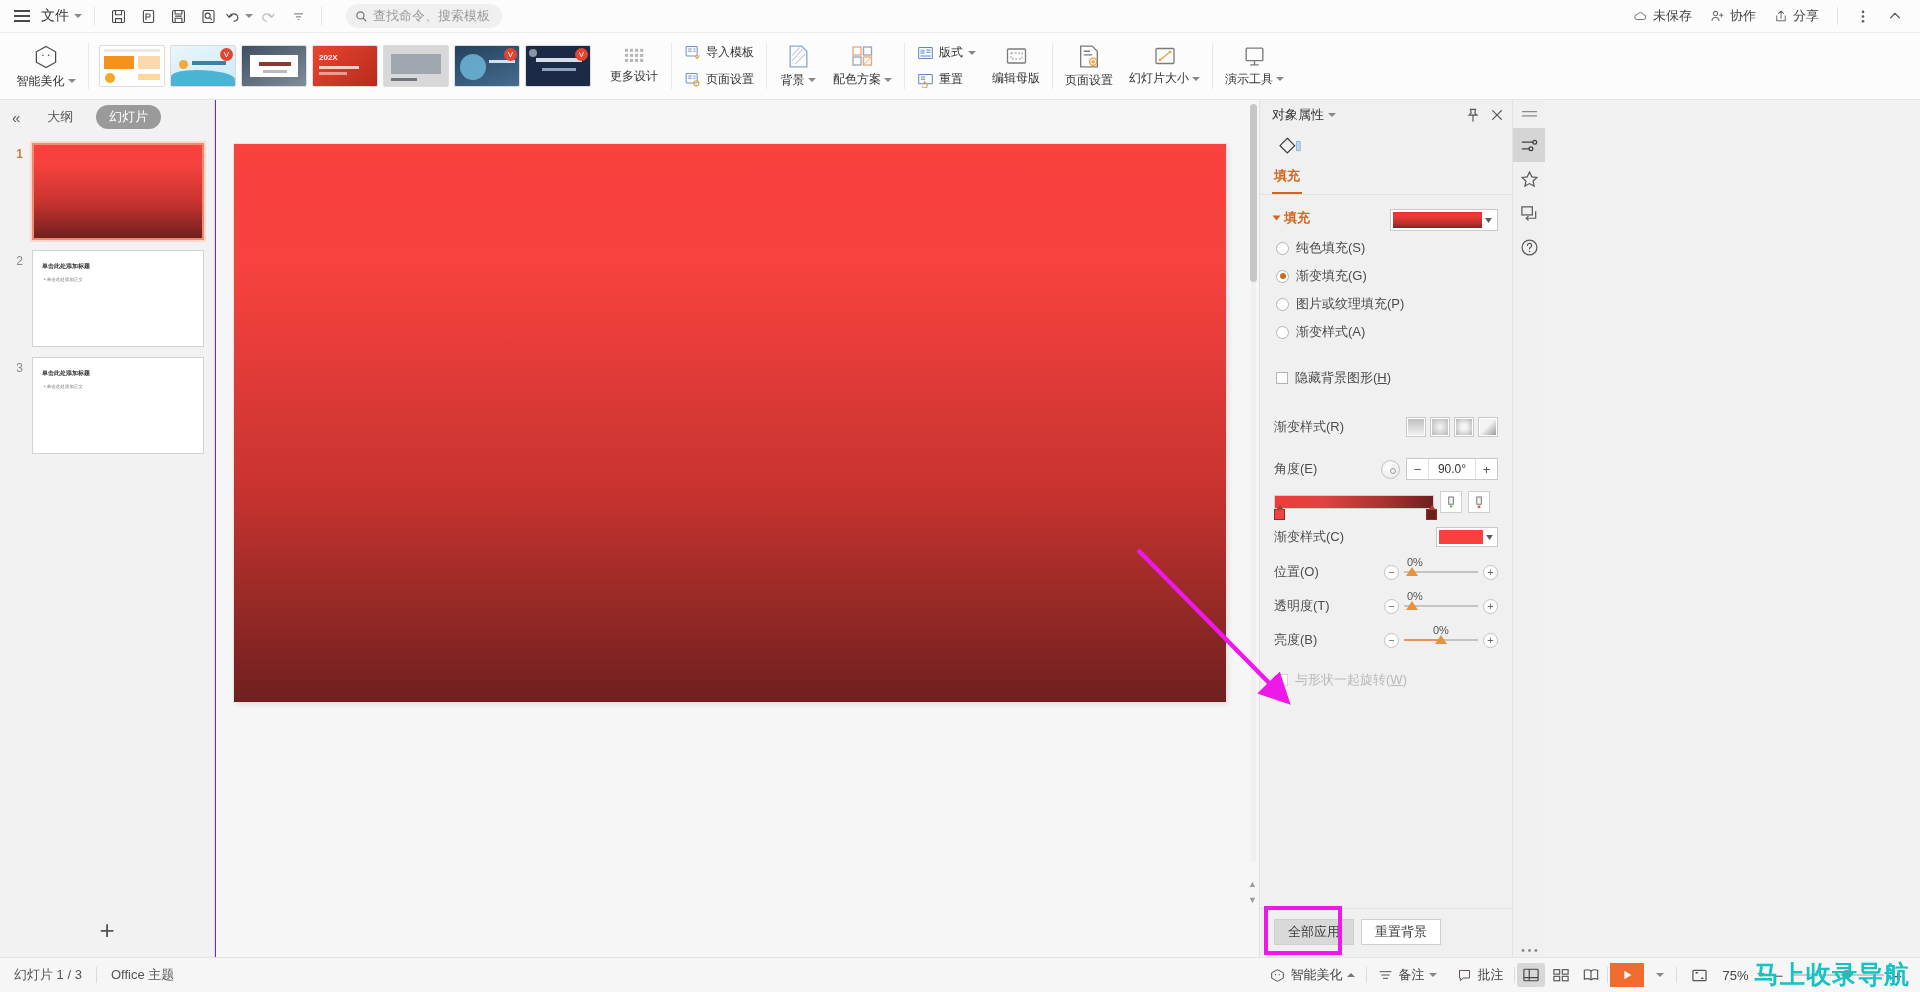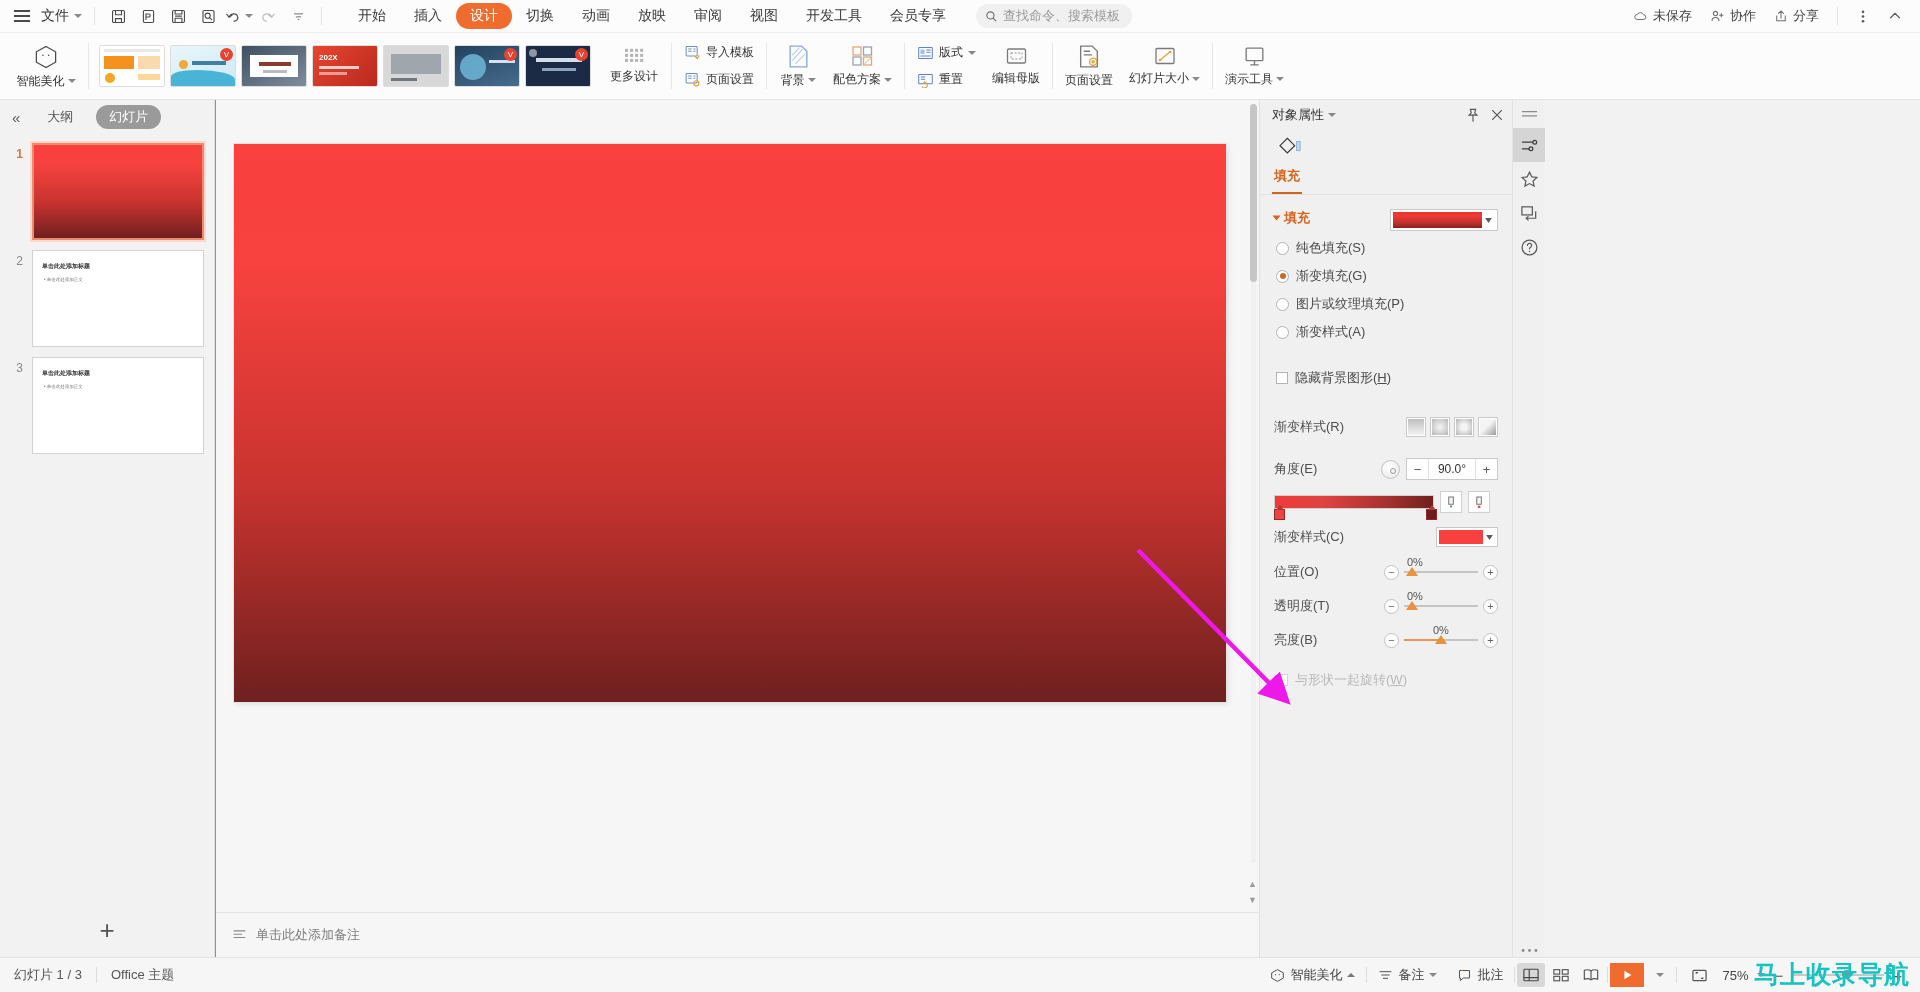--- a/index.html
+++ b/index.html
@@ -2,21 +2,21 @@
 <html><head>
 <meta charset="utf-8">
 <style>
   * { box-sizing: border-box; margin: 0; padding: 0; }
   html, body {
     width: 1920px; height: 992px;
     font-family: "Liberation Sans", "DejaVu Sans", sans-serif;
     background: #f2f2f2; overflow: hidden;
     -webkit-font-smoothing: antialiased;
   }
-  #app { position: relative; width: 1544px; height: 992px; background: #f97316; }
+  #app { position: relative; width: 1544px; height: 992px; background: #6d28d9; }
 
   
   .topbar {
     position: absolute; left: 0; top: 0; width: 1920px; height: 33px;
     background: #fcfcfc; display: flex; align-items: center;
     border-bottom: 1px solid #ececec;
   }
   .hamburger { width: 16px; height: 12px; margin: 0 7px 0 14px; position: relative; cursor: pointer; }
   .hamburger i { position: absolute; left: 0; width: 16px; height: 1.6px; background: #4a4a4a; }
   .hamburger i:nth-child(1) { top: 0; }
@@ -264,32 +264,20 @@
           <path d="M17.2 7.3L14.5 10.8l-3.6-2.4" stroke-linecap="round"></path>
       </svg>
     </div>
     <div class="qicon">
       <svg width="15" height="15" viewBox="0 0 20 20" fill="none" stroke="#6e6e6e" stroke-width="1.3">
           <path d="M4 6.5h12M6.5 10.5h7M9 14h2"></path>
         </svg>
     </div>
     <div class="vdiv"></div>
 
-    <div class="menus">
-      <div class="menu-item">开始</div>
-      <div class="menu-item">插入</div>
-      <div class="menu-item active">设计</div>
-      <div class="menu-item">切换</div>
-      <div class="menu-item">动画</div>
-      <div class="menu-item">放映</div>
-      <div class="menu-item">审阅</div>
-      <div class="menu-item">视图</div>
-      <div class="menu-item">开发工具</div>
-      <div class="menu-item">会员专享</div>
-    </div>
 
     <div class="searchbox">
       <svg width="13" height="13" viewBox="0 0 16 16" fill="none" stroke="#6e6e6e" stroke-width="1.4">
         <circle cx="6.7" cy="6.7" r="4.4"></circle>
           <path d="M10 10l3.3 3.3" stroke-linecap="round"></path>
       </svg>
       <span>查找命令、搜索模板</span>
     </div>
 
     <div class="top-right">
@@ -555,26 +543,20 @@
 
     <div class="vscroll">
       <div class="track"></div>
       <div class="thumbbar"></div>
     </div>
     <div class="mini-arrows">
       <div>▲</div>
       <div>▼</div>
     </div>
 
-    <div class="notes-bar">
-      <svg width="15" height="14" viewBox="0 0 18 16" fill="none" stroke="#8a8a8a" stroke-width="1.3">
-        <path d="M2 3h14M2 7h10M2 11h14"></path>
-      </svg>
-      <span class="notes-txt">单击此处添加备注</span>
-    </div>
   </div>
 
   <div class="rightpanel">
     <div class="rp-head">
       <div class="rp-title">
         <span>对象属性</span>
         <span class="caret-d"></span>
       </div>
       <div class="rp-head-icons">
         <div class="rp-ic">
@@ -743,20 +725,25 @@
       </div>
     </div>
 
     <div class="rp-row" style="margin-top:22px">
       <span class="radio-item" style="margin-left:2px">
         <span class="chk dim"></span>
         <span class="rlbl dim"><span>与形状一起旋转</span>(<u>W</u>)</span>
       </span>
     </div>
 
+    <div class="rp-bottom">
+      <div class="btn-g">全部应用</div>
+      <div class="btn-w">重置背景</div>
+      <div class="hl-box"></div>
+    </div>
   </div>
 
   <div class="rail">
     <div class="rail-ic first">
       <svg width="17" height="10" viewBox="0 0 18 10" fill="none" stroke="#8a8a8a" stroke-width="1.4">
           <path d="M1 2.5h16M1 7h16"></path>
         </svg>
     </div>
     <div class="rail-ic sel">
       <svg width="19" height="19" viewBox="0 0 20 20" fill="none" stroke="#3f3f3f" stroke-width="1.3">

